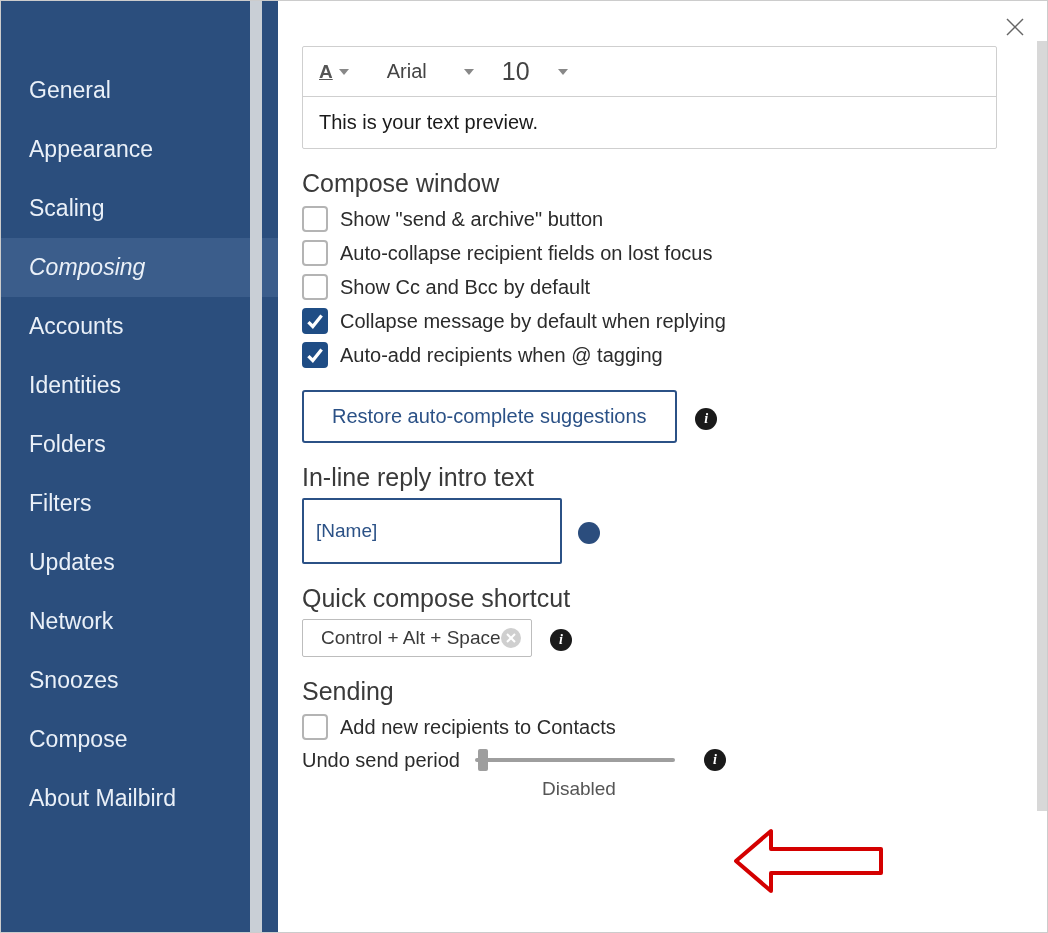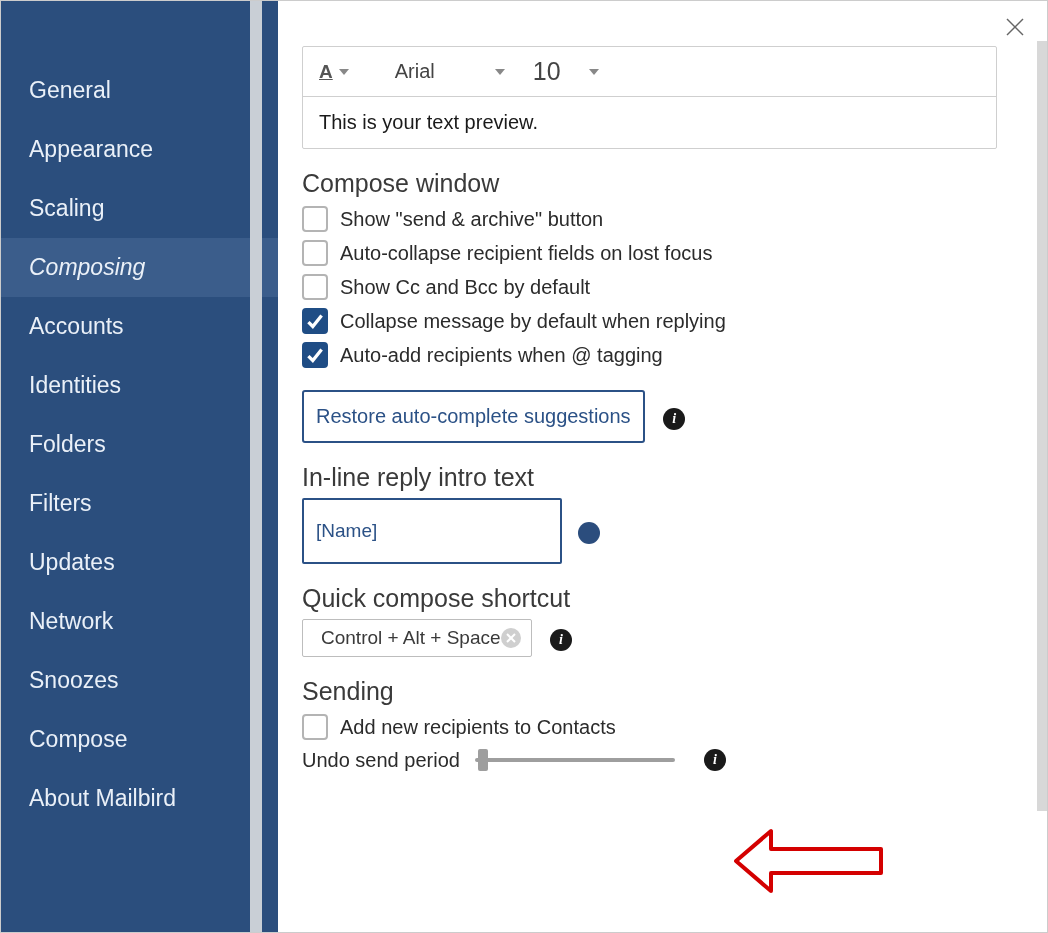--- a/index.html
+++ b/index.html
@@ -90,23 +90,23 @@
     cursor: pointer;
   }
   .chev-down {
     display: inline-block;
     width: 0; height: 0;
     border-left: 5px solid transparent;
     border-right: 5px solid transparent;
     border-top: 6px solid #888;
   }
   .font-select {
-    display: flex; align-items: center; gap: 60px;
+    display: flex; align-items: center; gap: 37px;
     color: #444; font-size: 20px; cursor: pointer;
-    margin-left: 32px;
+    margin-left: 24px;
   }
   .size-select {
     display: flex; align-items: center; gap: 28px;
     color: #444; font-size: 25px; cursor: pointer;
     margin-left: 14px;
   }
   .preview-row {
     padding: 14px 16px;
     font-size: 20px;
     color: #1a1a1a;
@@ -143,21 +143,21 @@
   }
   .checkbox.checked svg { display: block; }
   .checkbox svg { display: none; }
   .checkbox svg polyline { stroke: #fff; stroke-width: 3; fill: none; }
 
   .outline-btn {
     display: inline-block;
     border: 2px solid #2b5186;
     color: #2b5186;
     background: #fff;
-    padding: 13px 12px;
+    padding: 13px 28px;
     font-size: 20px;
     border-radius: 3px;
     cursor: pointer;
     margin-top: 14px;
   }
   .info-icon {
     display: inline-flex;
     width: 22px; height: 22px;
     border-radius: 50%;
     background: #1a1a1a;
@@ -365,18 +365,19 @@
     <span>Add new recipients to Contacts</span>
   </div>
   <div class="slider-row">
     <span>Undo send period</span>
     <div class="slider">
       <div class="track"></div>
       <div class="thumb" style="left:4%;"></div>
     </div>
     <span class="info-icon">i</span>
   </div>
+  <div class="slider-value">Disabled</div>
 
 </div>
 
 <svg class="arrow-overlay" style="left:730px; top:820px; width:160px; height:90px;">
   <polygon points="5,40 40,10 40,28 150,28 150,52 40,52 40,70" fill="none" stroke="#d40000" stroke-width="4" stroke-linejoin="round"></polygon>
 </svg>
 
 </body></html>

